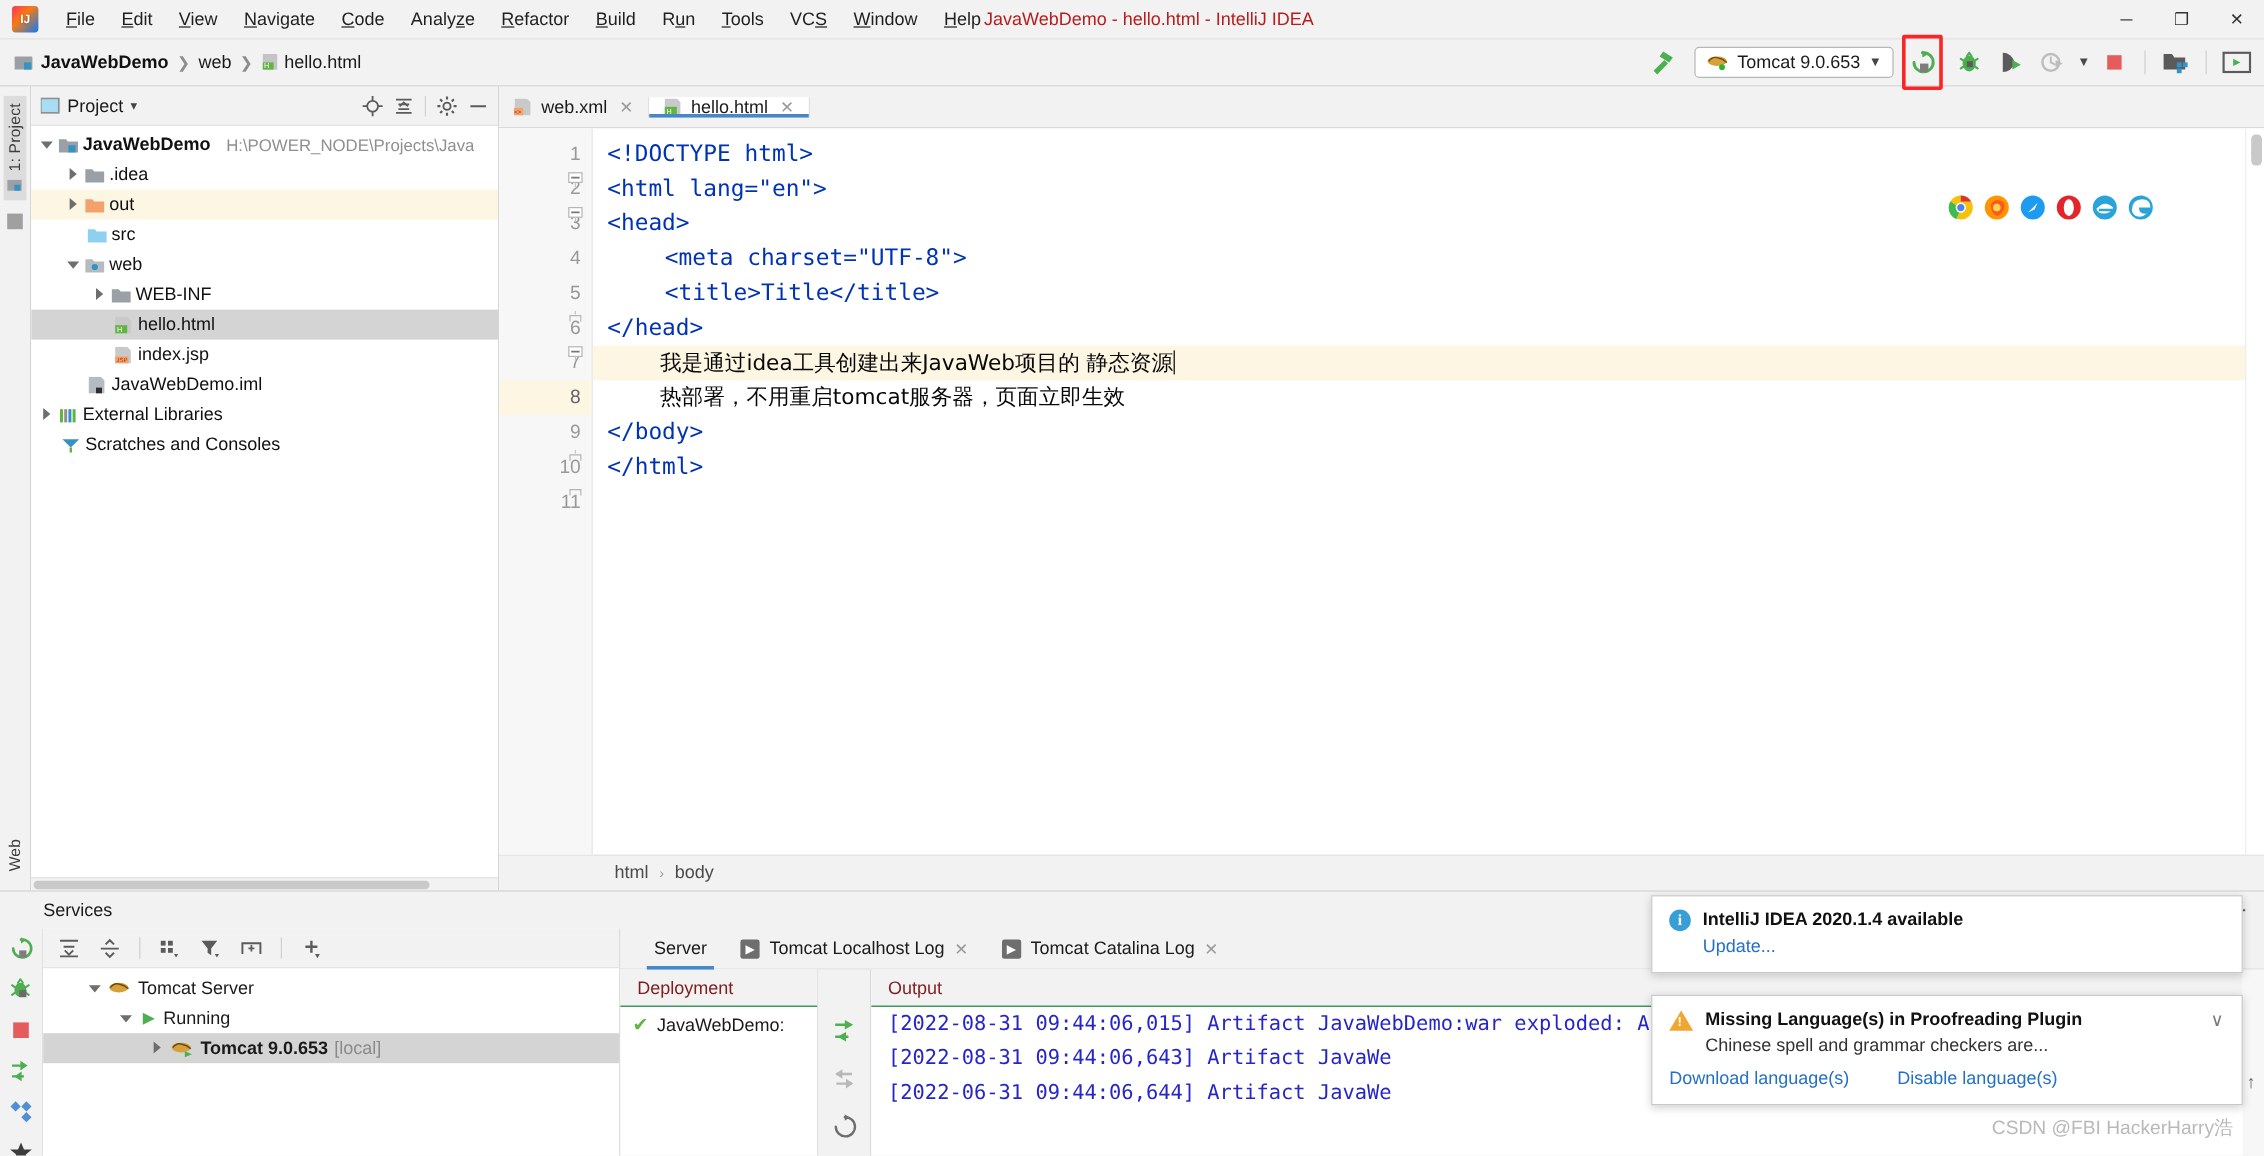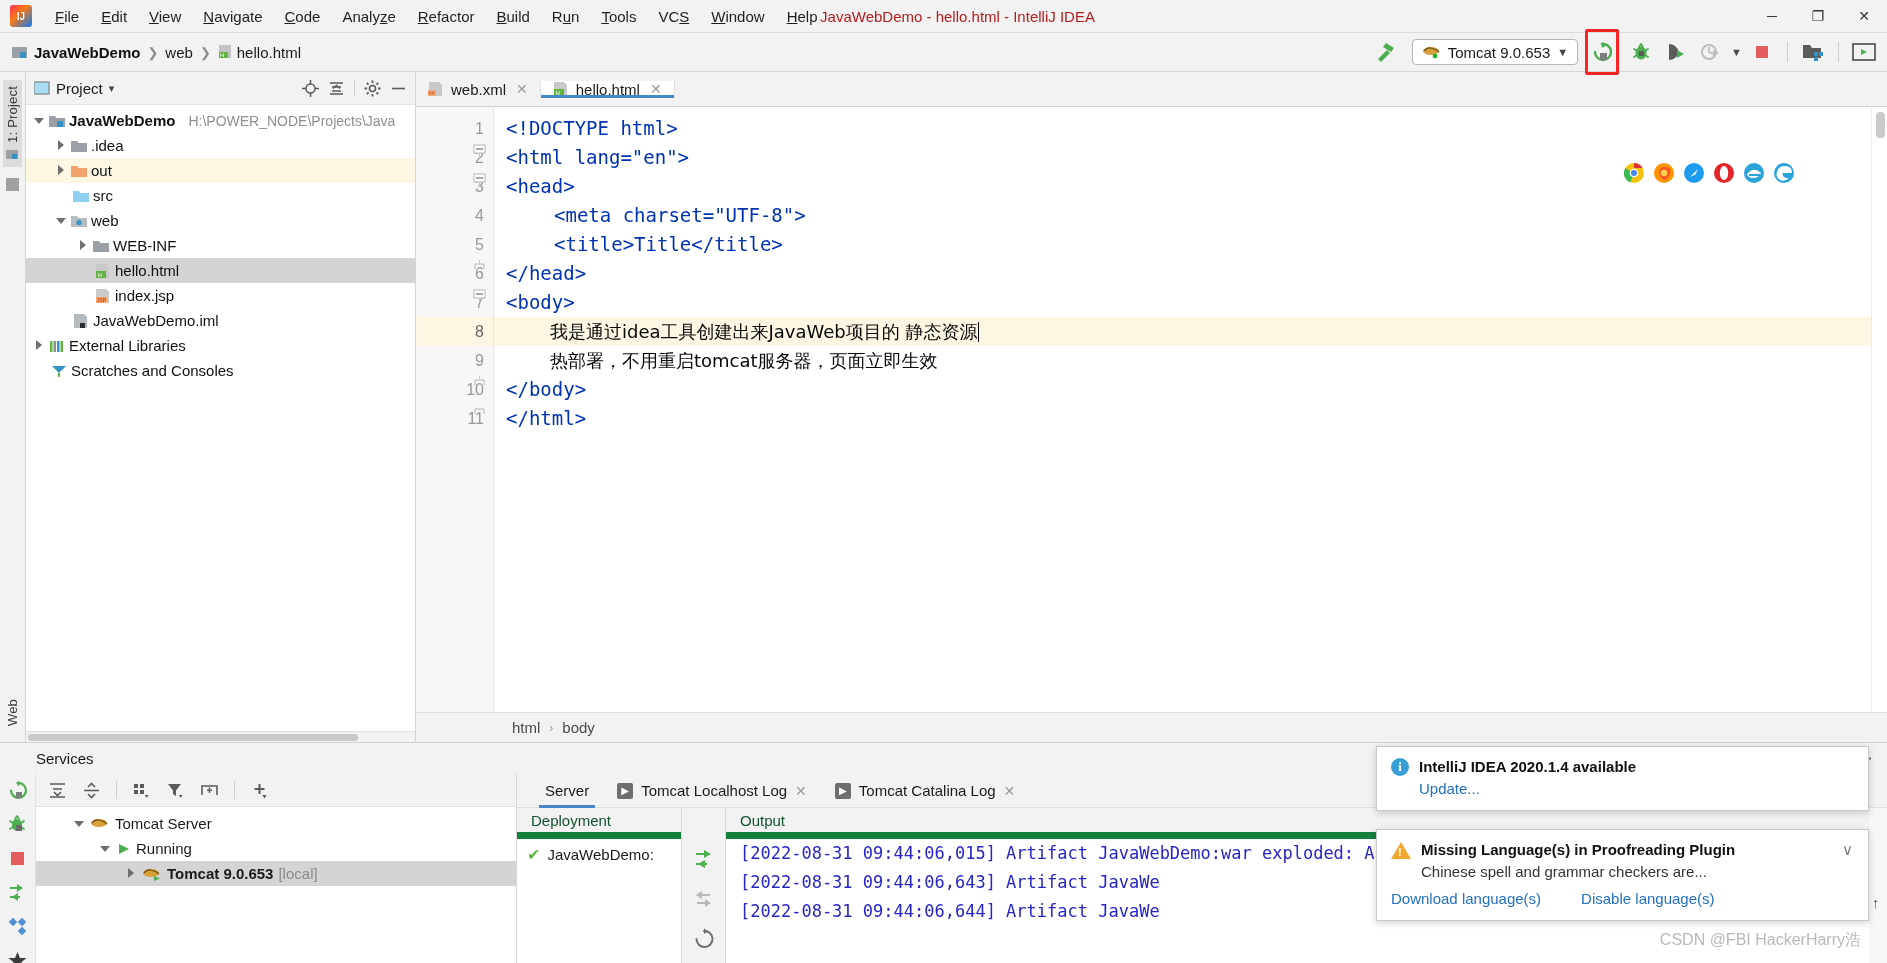--- a/index.html
+++ b/index.html
@@ -249,21 +249,21 @@
   .ltab .play {
     width:16px; height:16px; background:#6e6e6e; color:#fff; font-size:10px;
     display:flex; align-items:center; justify-content:center; border-radius:2px;
   }
   .ltab .x { color:#9a9a9a; font-size:14px; }
 
   #log-cols { flex:1; display:flex; min-height:0; }
   #deploy-col { width:165px; background:#fff; border-right:1px solid #d9d9d9; flex:none; }
   #deploy-col .chdr, #out-col .chdr {
     height:31px; display:flex; align-items:center; padding-left:14px;
-    font-size:15px; color:#14532d; background:#f2f2f2; border-bottom:7px solid #15803d;
+    font-size:15px; color:#7f1d1d; background:#f2f2f2; border-bottom:1px solid #15803d;
   }
   .deploy-row {
     height:30px; display:flex; align-items:center; gap:7px; padding-left:10px;
     font-size:15px; white-space:nowrap; overflow:hidden;
   }
   #deploy-rail {
     width:44px; background:#f2f2f2; border-right:1px solid #d9d9d9; flex:none;
     display:flex; flex-direction:column; align-items:center; gap:18px; padding-top:40px;
   }
   #out-col { flex:1; background:#fff; min-width:0; overflow:hidden; }
@@ -650,21 +650,20 @@
             </svg></div>
       </div>
 
       <div id="code">
         <div class="cline"><span class="doctype">&lt;!DOCTYPE html&gt;</span></div>
         <div class="cline"><span class="tag">&lt;html lang="en"&gt;</span></div>
         <div class="cline"><span class="tag">&lt;head&gt;</span></div>
         <div class="cline"><span class="tag" style="padding-left:48px">&lt;meta charset="UTF-8"&gt;</span></div>
         <div class="cline"><span class="tag" style="padding-left:48px">&lt;title&gt;Title&lt;/title&gt;</span></div>
         <div class="cline"><span class="tag">&lt;/head&gt;</span></div>
-        <div class="cline"><span class="tag">&lt;body&gt;</span></div>
         <div class="cline cur"><span class="plaintxt cn" style="padding-left:44px">我是通过idea工具创建出来JavaWeb项目的 静态资源</span><span class="caret"></span></div>
         <div class="cline"><span class="plaintxt cn" style="padding-left:44px">热部署，不用重启tomcat服务器，页面立即生效</span></div>
         <div class="cline"><span class="tag">&lt;/body&gt;</span></div>
         <div class="cline"><span class="tag">&lt;/html&gt;</span></div>
 
         <div id="browsers">
           <span class="bico"><svg width="22" height="22" viewBox="0 0 22 22">
                 <circle cx="11" cy="11" r="10" fill="#f4c20d"></circle>
                 <path d="M11 1 A10 10 0 0 1 19.6 6 L11 6 Z" fill="#db3236"></path>
                 <path d="M2.4 6 A10 10 0 0 0 7 20.4 L11.3 12 Z" fill="#3cba54"></path>
@@ -864,21 +863,21 @@
           <svg width="22" height="22" viewBox="0 0 22 22">
               <path d="M11 3 A8 8 0 1 1 3.5 11" stroke="#6e6e6e" stroke-width="2" fill="none" stroke-linecap="round"></path>
               <path d="M11 0.5 L15 3.2 L11 5.9 Z" fill="#6e6e6e"></path>
             </svg>
         </div>
 
         <div id="out-col">
           <div class="chdr">Output</div>
           <div class="logline">[2022-08-31 09:44:06,015] Artifact JavaWebDemo:war exploded: Artifact is bein</div>
           <div class="logline">[2022-08-31 09:44:06,643] Artifact JavaWe</div>
-          <div class="logline">[2022-08-31 09:44:06,644] Artifact JavaWe</div>
+          <div class="logline">[2022-06-31 09:44:06,644] Artifact JavaWe</div>
         </div>
 
         <div id="out-rail">
           <div style="position:absolute;left:3px;top:86px;color:#5b5b5b;font-size:15px">↑</div>
 
         </div>
       </div>
     </div>
   </div>
 </div>

